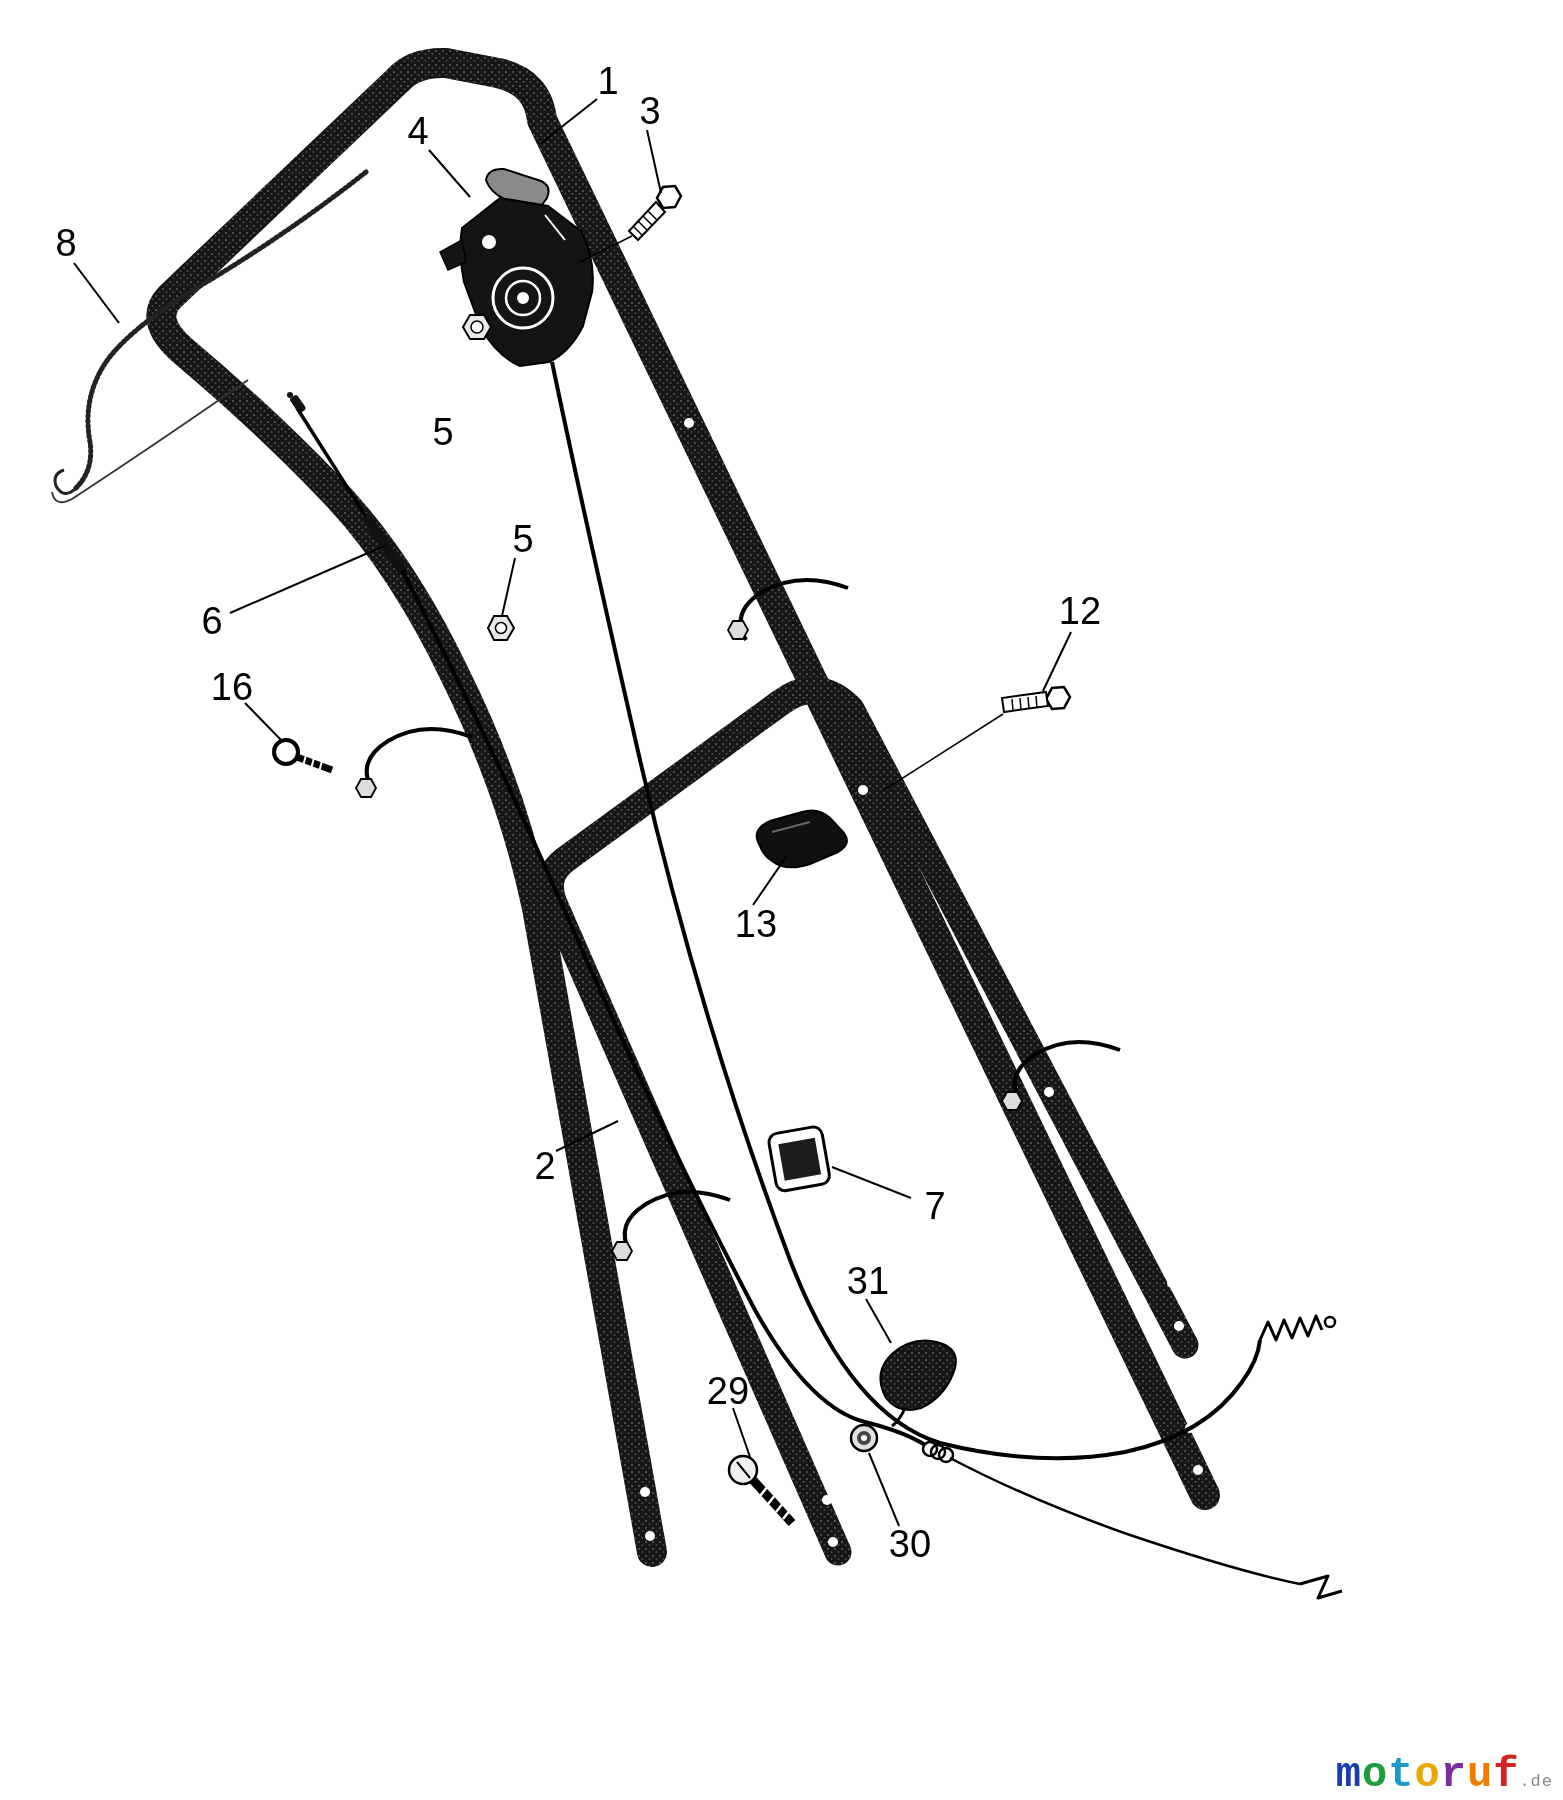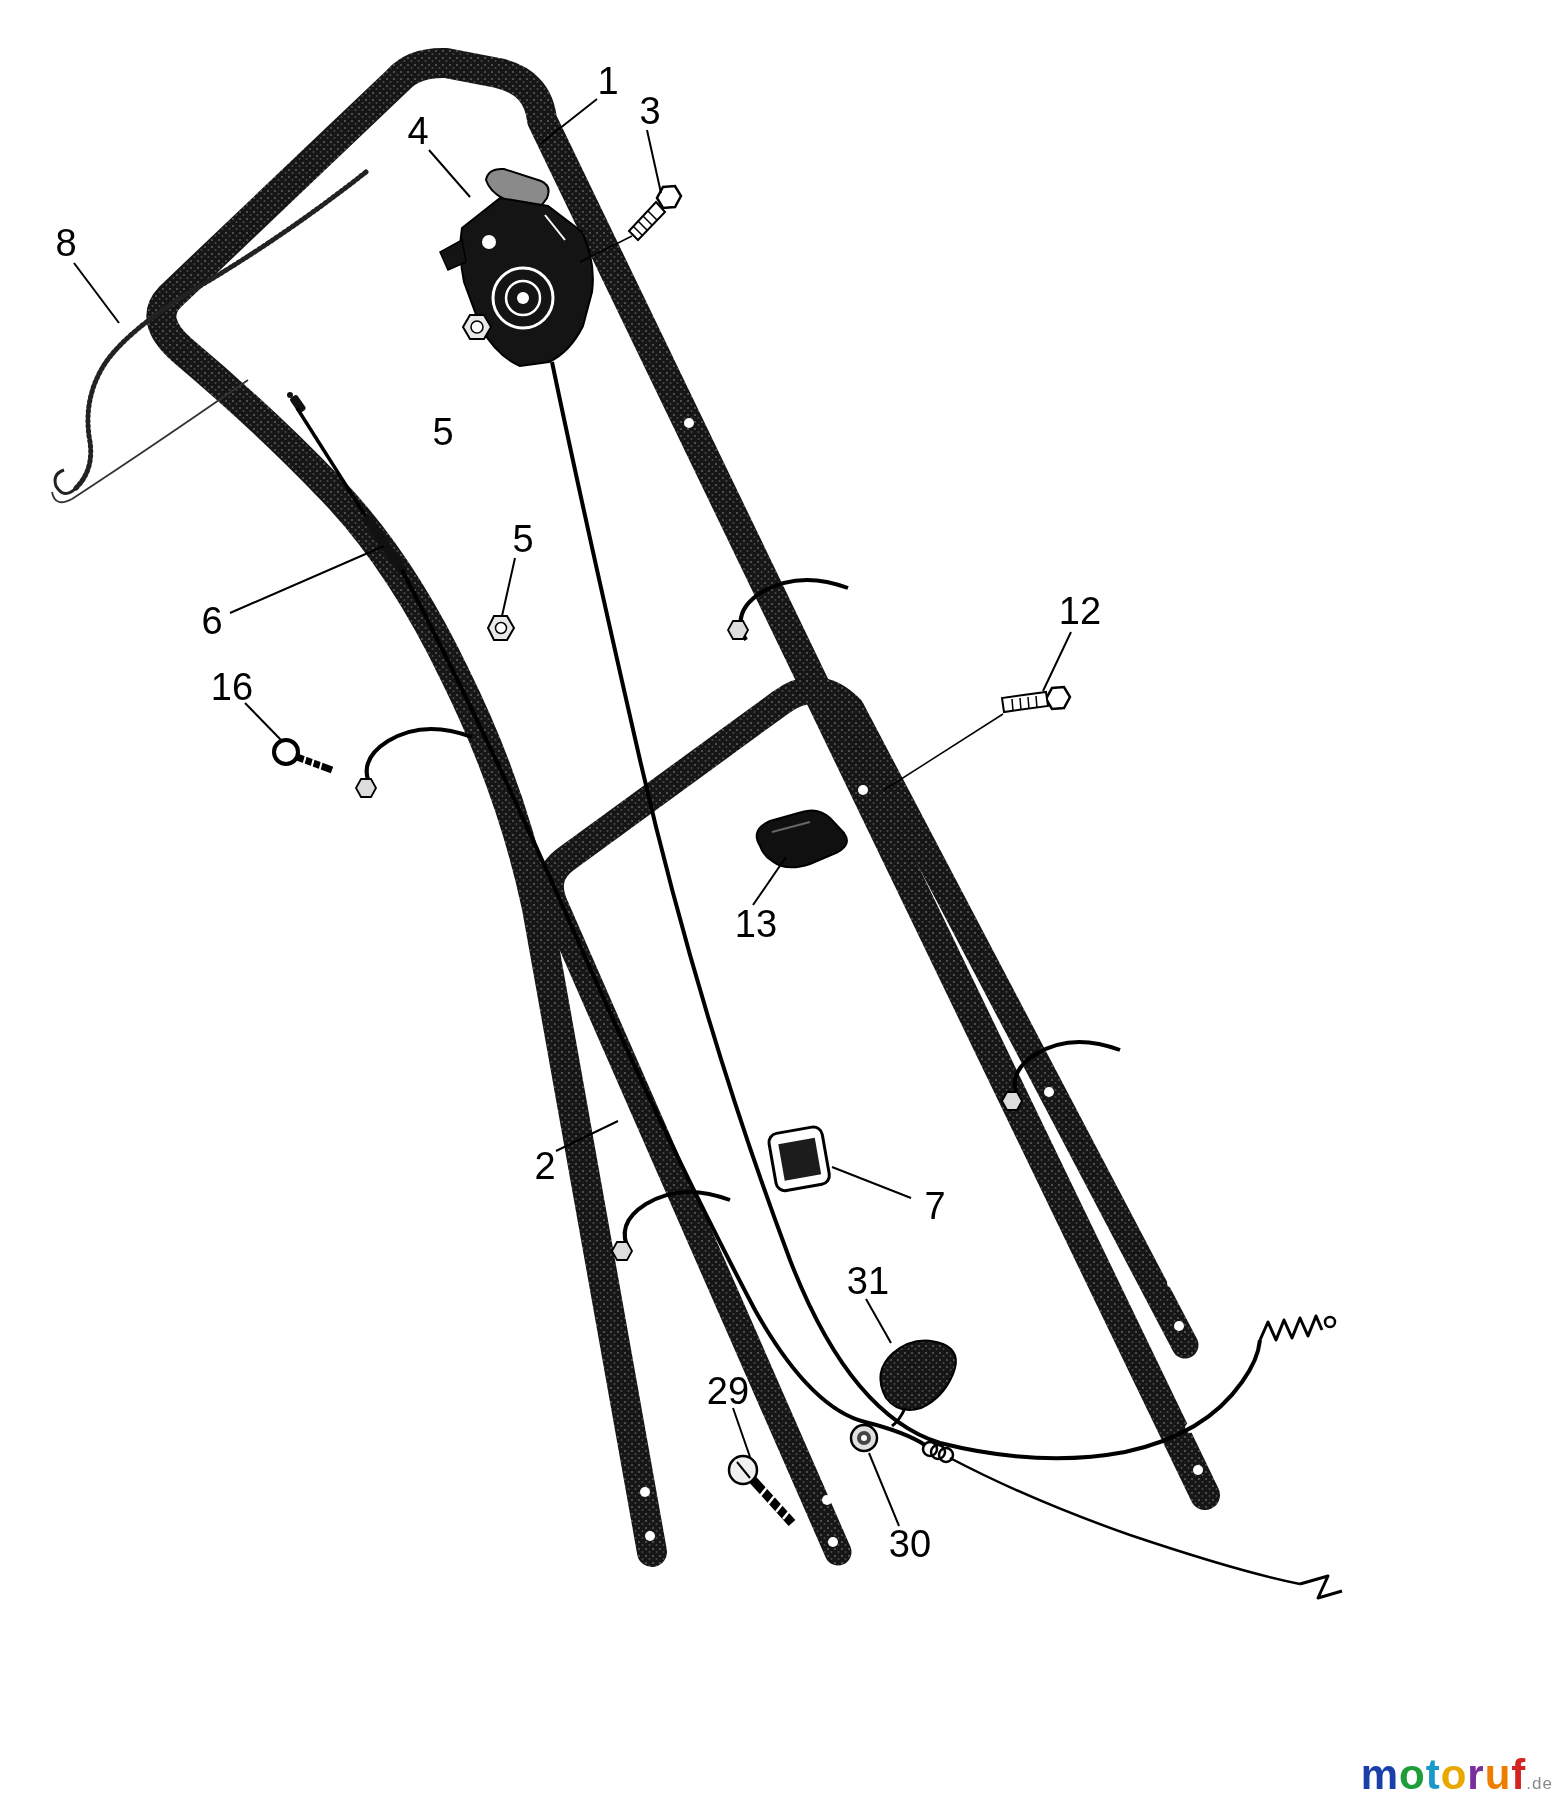--- a/index.html
+++ b/index.html
@@ -23,21 +23,21 @@
     top: 0;
   }
   .callout-label {
     font-family: "Liberation Sans", sans-serif;
     fill: #000000;
   }
   .watermark {
     position: absolute;
     right: 10px;
     bottom: 4px;
-    font-family: Liberation Sans, sans-serif;
+    font-family: Liberation Mono, monospace;
     font-weight: bold;
     font-size: 42px;
     letter-spacing: 1px;
     user-select: none;
     line-height: 1;
   }
   .watermark .suffix {
     font-size: 17px;
     font-weight: normal;
   }

